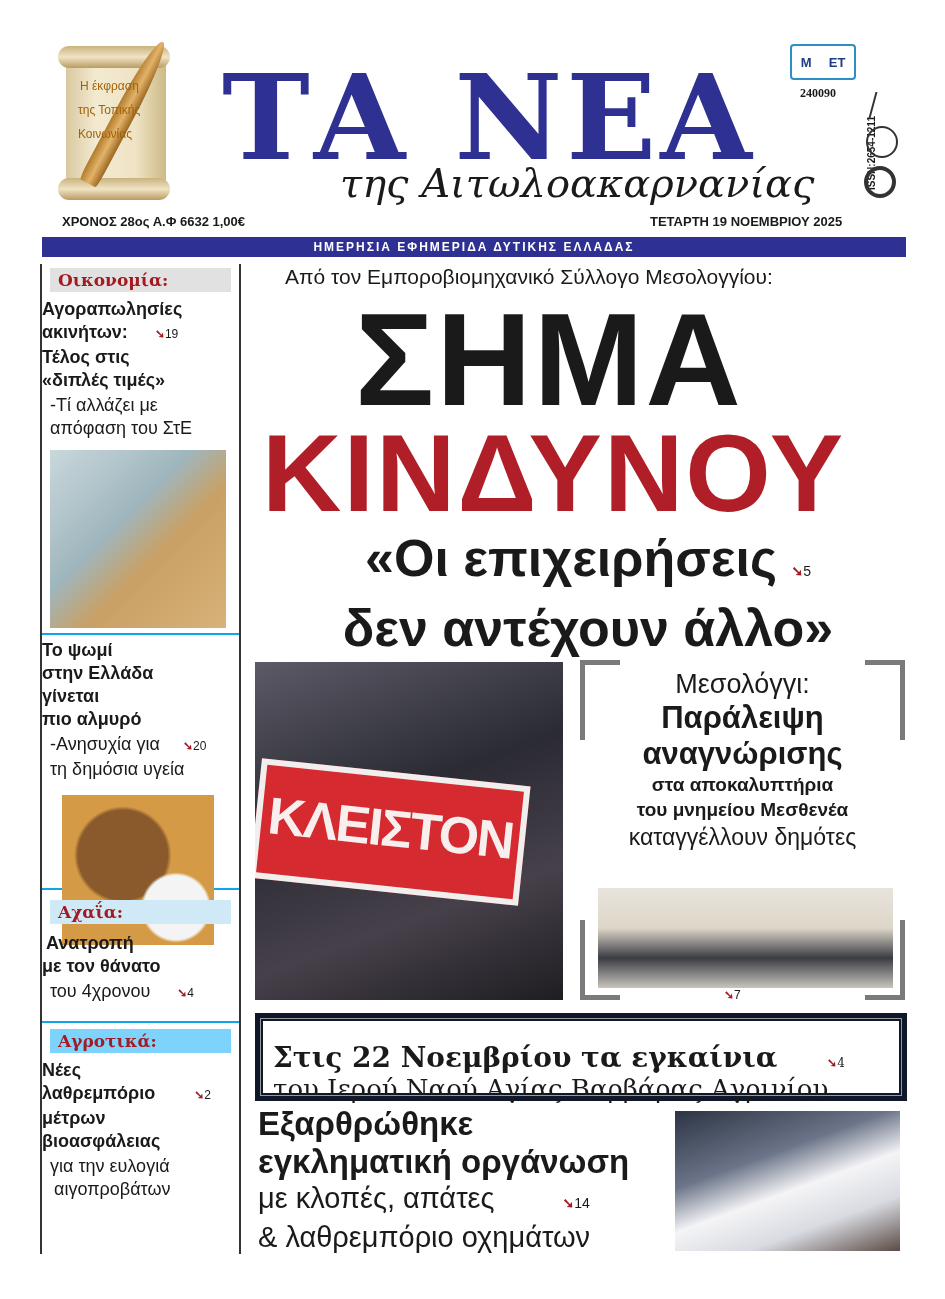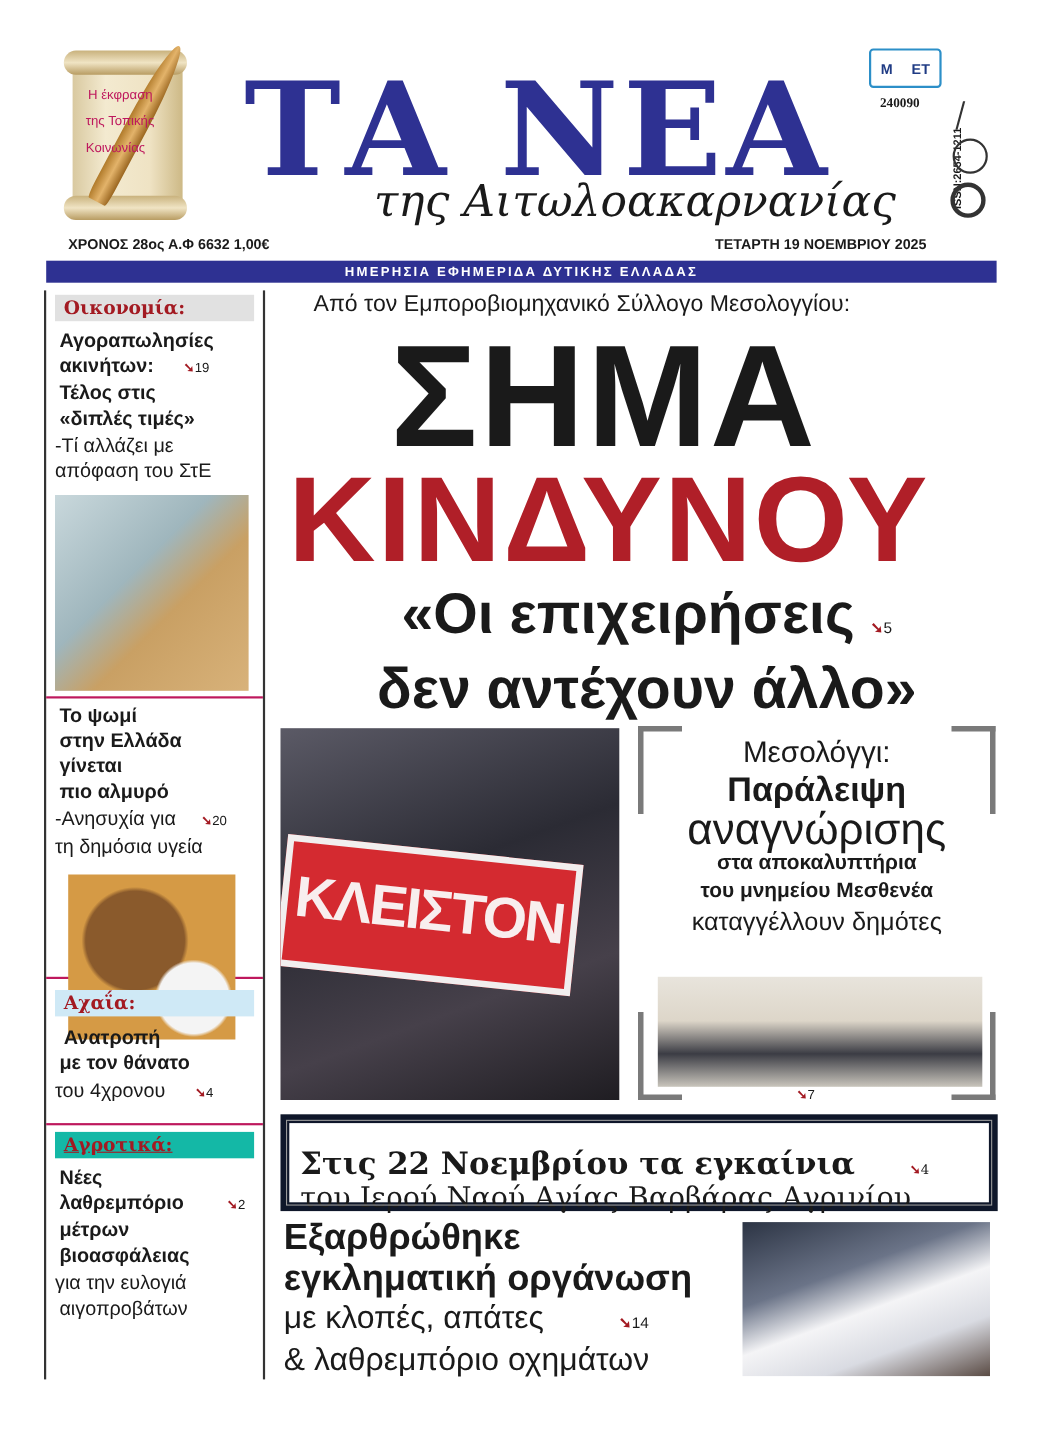--- a/index.html
+++ b/index.html
@@ -5,39 +5,39 @@
   * { box-sizing: border-box; margin: 0; padding: 0; }
   body { width: 945px; height: 1299px; background: #ffffff; position: relative; overflow: hidden; font-family: "Liberation Sans", sans-serif; color: #1a1a1a; }
   .abs { position: absolute; }
 
   
   .scroll-logo { left: 58px; top: 42px; width: 150px; height: 165px; }
   .scroll-paper { left: 8px; top: 10px; width: 100px; height: 140px; background: linear-gradient(90deg,#d9c9a0,#f3ead0 30%,#efe3c4 70%,#cdb986); border-radius: 10px; }
   .scroll-roll-top { left: 0; top: 4px; width: 112px; height: 22px; background: linear-gradient(#c9b27d,#f0e4c4,#b89c62); border-radius: 12px; }
   .scroll-roll-bot { left: 0; top: 136px; width: 112px; height: 22px; background: linear-gradient(#c9b27d,#f0e4c4,#b89c62); border-radius: 12px; }
   .quill { left: 95px; top: 0; width: 20px; height: 160px; background: linear-gradient(90deg,#b07a2a,#e3b36a,#9a6620); transform: rotate(28deg); transform-origin: top; border-radius: 50% 50% 10% 10%; }
-  .scroll-text { font-size: 12px; color: #be185d; line-height: 24px; }
+  .scroll-text { font-size: 12px; color: #a16207; line-height: 24px; }
   .title-main { left: 222px; top: 30px; font-family: "DejaVu Serif", serif; font-weight: bold; font-size: 118px; line-height: 140px; color: #2e3192; letter-spacing: 4px; margin-top: 18px; }
   .subtitle { left: 340px; top: 160px; font-family: "DejaVu Serif", serif; font-style: italic; font-size: 40px; color: #1a1a1a; }
   .met-logo { left: 790px; top: 44px; width: 66px; height: 36px; border: 2px solid #2c8fc8; border-radius: 4px; display:flex; align-items:center; justify-content:space-around; font-weight: bold; font-size: 13px; color: #1f3b84; }
   .met-num { left: 800px; top: 86px; font-family: "Liberation Serif", serif; font-weight: bold; font-size: 12px; }
   .issn { left: 860px; top: 100px; font-weight: bold; font-size: 10px; transform: rotate(-90deg); transform-origin: left top; top: 190px; left: 866px; }
   .seal { width: 32px; height: 32px; border-radius: 50%; border: 2px solid #333; }
   .meta-left { left: 62px; top: 214px; font-weight: bold; font-size: 13px; }
   .meta-right { left: 650px; top: 214px; font-weight: bold; font-size: 13px; }
   .blue-band { left: 42px; top: 237px; width: 864px; height: 20px; background: #2e3192; color: #fff; font-weight: bold; font-size: 12px; letter-spacing: 2px; text-align: center; line-height: 20px; }
 
   
   .sidebar { left: 40px; top: 264px; width: 201px; height: 990px; border-left: 2px solid #333; border-right: 2px solid #333; }
-  .sec { position: relative; border-bottom: 2px solid #be185d; }
+  .sec { position: relative; border-bottom: 2px solid #0ea5e9; }
   .cat { margin: 4px 8px 0 8px; font-family: "DejaVu Serif", serif; font-weight: bold; font-size: 17px; color: #a31a22; padding: 2px 8px; }
   .cat.grey { background: #e1e1e1; }
   .cat.blue { background: #cfe9f6; }
-  .cat.green { background: #14b8a6; text-decoration: underline; }
-  .side-head { padding: 2px 12px; font-size: 18px; line-height: 23px; font-weight: bold; }
+  .cat.green { background: #7dd3fc; }
+  .side-head { padding: 2px 0; font-size: 18px; line-height: 23px; font-weight: bold; }
   .side-sub { padding: 0 8px; font-size: 18px; line-height: 23px; }
   .ref { color: #1a1a1a; font-size: 12px; font-weight: normal; text-align: center; }
   .ref .arr { color: #a31a22; font-weight: bold; }
   .photo { margin: 6px 8px; display:block; }
 
   
   .kicker { left: 285px; top: 265px; font-size: 21px; }
   .h1 { left: 355px; top: 300px; font-weight: bold; font-size: 132px; line-height: 120px; letter-spacing: 2px; }
   .h2 { left: 262px; top: 418px; font-weight: bold; font-size: 110px; line-height: 110px; color: #b01f28; letter-spacing: 2px; }
   .quote { left: 278px; top: 530px; font-weight: bold; font-size: 52px; line-height: 57px; text-align: center; width: 620px; }
@@ -153,21 +153,21 @@
 </div>
 
 <div class="abs meso-box">
   <div class="bracket" style="left:0;top:0;border-width:5px 0 0 5px;"></div>
   <div class="bracket" style="right:0;top:0;border-width:5px 5px 0 0;"></div>
   <div class="bracket" style="left:0;bottom:0;border-width:0 0 5px 5px;"></div>
   <div class="bracket" style="right:0;bottom:0;border-width:0 5px 5px 0;"></div>
   <div class="abs meso-text">
     <div style="font-size:27px;line-height:32px;">Μεσολόγγι:</div>
     <div style="font-size:31px;line-height:36px;font-weight:bold;">Παράλειψη</div>
-    <div style="font-size:40px;line-height:36px;font-weight:normal;">αναγνώρισης</div>
+    <div style="font-size:31px;line-height:36px;font-weight:bold;">αναγνώρισης</div>
     <div style="font-size:19px;line-height:25px;font-weight:bold;">στα αποκαλυπτήρια</div>
     <div style="font-size:19px;line-height:25px;font-weight:bold;">του μνημείου Μεσθενέα</div>
     <div style="font-size:23px;line-height:30px;">καταγγέλλουν δημότες</div>
   </div>
   <div class="abs meso-photo"></div>
   <div class="abs ref" style="left:144px;top:328px;"><span class="arr">➘</span><span>7</span></div>
 </div>
 
 <div class="abs church">
   <div class="l1"><span>Στις 22 Νοεμβρίου τα εγκαίνια</span> <span class="ref" style="margin-left:40px;"><span class="arr">➘</span><span>4</span></span></div>

